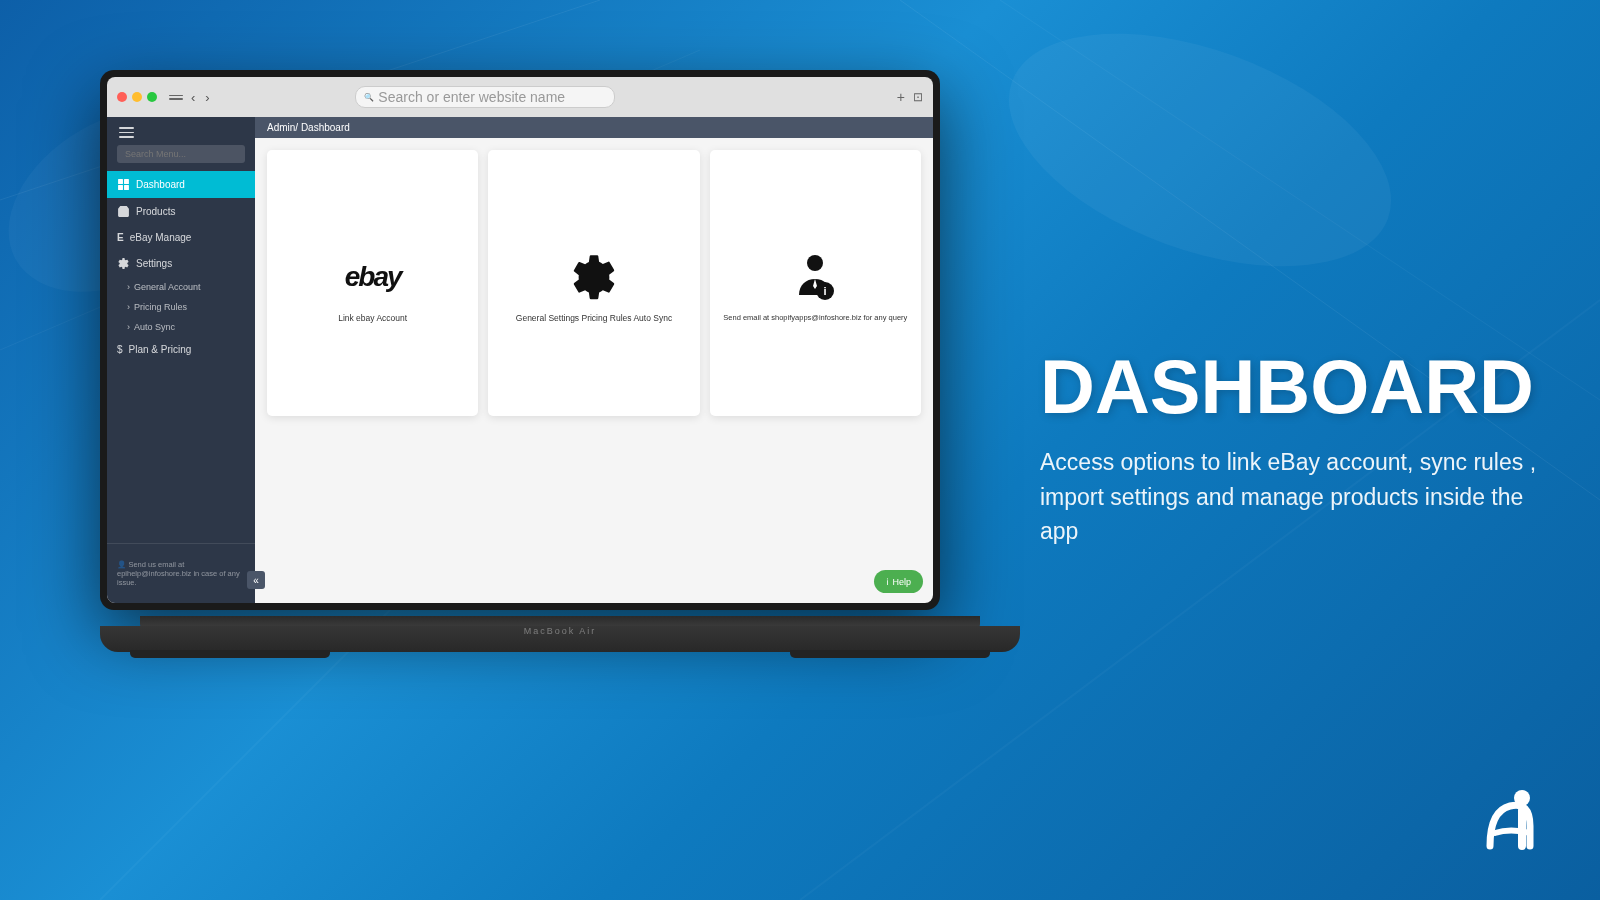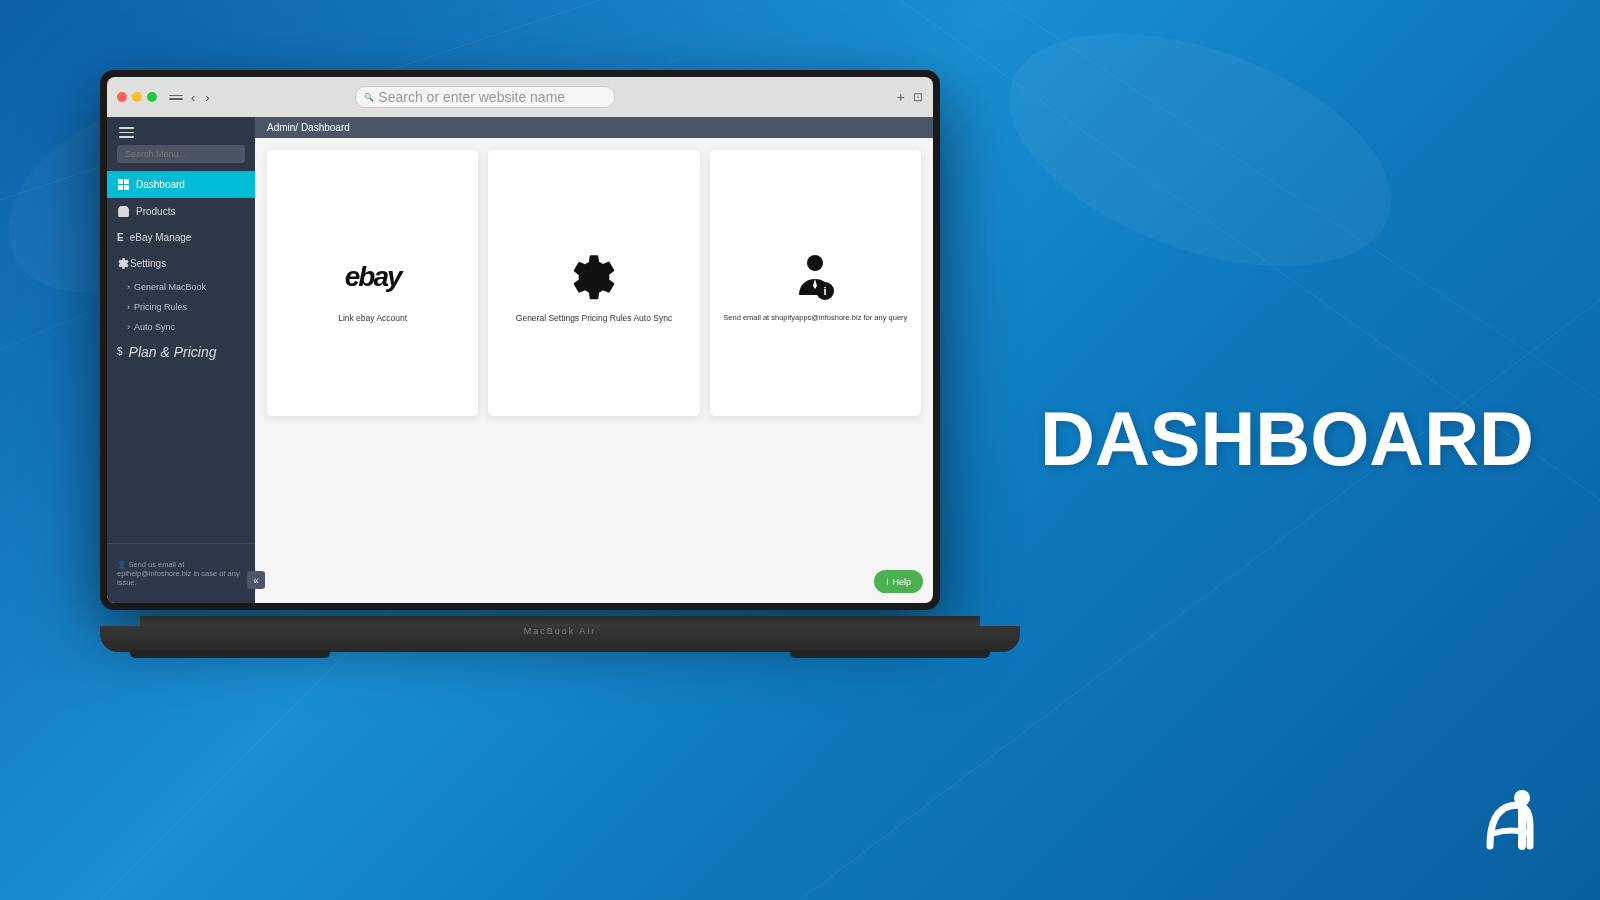--- a/index.html
+++ b/index.html
@@ -93,43 +93,43 @@
                   <path d="M6 2L2 7h20L18 2H6zM2 7v13a2 2 0 002 2h16a2 2 0 002-2V7H2z"></path>
                 </svg>
               <span style="font-size:10px;">Products</span>
             </div>
 
             <div style="display:flex;align-items:center;gap:6px;padding:7px 10px;color:rgba(255,255,255,0.8);cursor:pointer;">
               <span style="font-size:10px;color:rgba(255,255,255,0.8);font-weight:bold;">E</span>
               <span style="font-size:10px;">eBay Manage</span>
             </div>
 
-            <div style="display:flex;align-items:center;padding:7px 10px;color:rgba(255,255,255,0.8);cursor:pointer;">
+            <div style="display:flex;align-items:center;gap:6px;padding:7px 10px;color:rgba(255,255,255,0.8);cursor:pointer;">
               <svg width="13" height="13" viewBox="0 0 24 24" fill="rgba(255,255,255,0.8)">
                   <path d="M12 15a3 3 0 100-6 3 3 0 000 6zm7.07-3c0-.34-.03-.67-.08-1l2.15-1.68a.5.5 0 00.12-.63l-2.04-3.53a.5.5 0 00-.61-.22l-2.54 1.02a7.5 7.5 0 00-1.72-.99l-.38-2.7A.49.49 0 0013.5 2h-3a.49.49 0 00-.49.42l-.38 2.7a7.5 7.5 0 00-1.72.99L5.37 5.09a.5.5 0 00-.61.22L2.72 8.84a.49.49 0 00.12.63l2.15 1.68c-.05.33-.08.66-.08 1s.03.67.08 1L2.84 14.8a.5.5 0 00-.12.63l2.04 3.53a.5.5 0 00.61.22l2.54-1.02c.54.38 1.11.7 1.72.99l.38 2.7c.06.24.27.42.49.42h3c.22 0 .43-.18.49-.42l.38-2.7a7.5 7.5 0 001.72-.99l2.54 1.02a.5.5 0 00.61-.22l2.04-3.53a.5.5 0 00-.12-.63l-2.15-1.68c.05-.33.08-.66.08-1z"></path>
                 </svg>
               <span style="font-size:10px;">Settings</span>
             </div>
 
             <div style="display:flex;align-items:center;gap:4px;padding:5px 10px 5px 20px;color:rgba(255,255,255,0.65);cursor:pointer;font-size:9px;">
               <span>›</span>
-              <span>General MacBook</span>
+              <span>General Account</span>
             </div>
             <div style="display:flex;align-items:center;gap:4px;padding:5px 10px 5px 20px;color:rgba(255,255,255,0.65);cursor:pointer;font-size:9px;">
               <span>›</span>
               <span>Pricing Rules</span>
             </div>
             <div style="display:flex;align-items:center;gap:4px;padding:5px 10px 5px 20px;color:rgba(255,255,255,0.65);cursor:pointer;font-size:9px;">
               <span>›</span>
               <span>Auto Sync</span>
             </div>
 
             <div style="display:flex;align-items:center;gap:6px;padding:7px 10px;color:rgba(255,255,255,0.8);cursor:pointer;">
               <span style="font-size:10px;">$</span>
-              <span style="font-size:14px;font-style:italic;">Plan &amp; Pricing</span>
+              <span style="font-size:10px;">Plan &amp; Pricing</span>
             </div>
           </div>
 
           <div style="padding:16px 10px;font-size:7.5px;color:rgba(255,255,255,0.45);border-top:1px solid rgba(255,255,255,0.1);">
             <span>👤</span>
             <span>Send us email at epihelp@infoshore.biz in case of any issue.</span>
           </div>
 
           <div style="position:absolute;bottom:14px;right:-10px;background:#4a5568;color:white;border-radius:3px;width:18px;height:18px;font-size:10px;cursor:pointer;display:flex;align-items:center;justify-content:center;z-index:10;">«</div>
         </div>
@@ -196,20 +196,21 @@
   </div>
   <div style="position:absolute;top:580px;left:0;width:920px;display:flex;justify-content:space-between;padding:0 30px;">
     <div style="width:200px;height:8px;background:#232323;border-radius:0 0 5px 5px;"></div>
     <div style="width:200px;height:8px;background:#232323;border-radius:0 0 5px 5px;"></div>
   </div>
 
 </div>
 
 <div style="position:absolute;right:60px;top:50%;transform:translateY(-50%);width:500px;z-index:10;">
   <h1 style="font-size:76px;font-weight:900;color:white;text-transform:uppercase;line-height:0.95;margin-bottom:22px;text-shadow:2px 2px 10px rgba(0,0,0,0.2);">DASHBOARD</h1>
+  <p style="font-size:23px;color:rgba(255,255,255,0.92);line-height:1.5;font-weight:300;">Access options to  link eBay account, sync rules , import settings and manage products inside the app</p>
 </div>
 
 <div style="position:absolute;bottom:30px;right:50px;z-index:10;">
   <svg width="80" height="90" viewBox="0 0 80 90" fill="none">
 
     <circle cx="52" cy="22" r="8" fill="white"></circle>
     <path d="M52 34 L52 70" stroke="white" stroke-width="8" stroke-linecap="round"></path>
 
     <path d="M20 70 Q20 35 40 30 Q60 25 60 50 L60 70" stroke="white" stroke-width="7" stroke-linecap="round" stroke-linejoin="round" fill="none"></path>
     <path d="M25 57 Q40 52 60 57" stroke="white" stroke-width="6" stroke-linecap="round" fill="none"></path>

